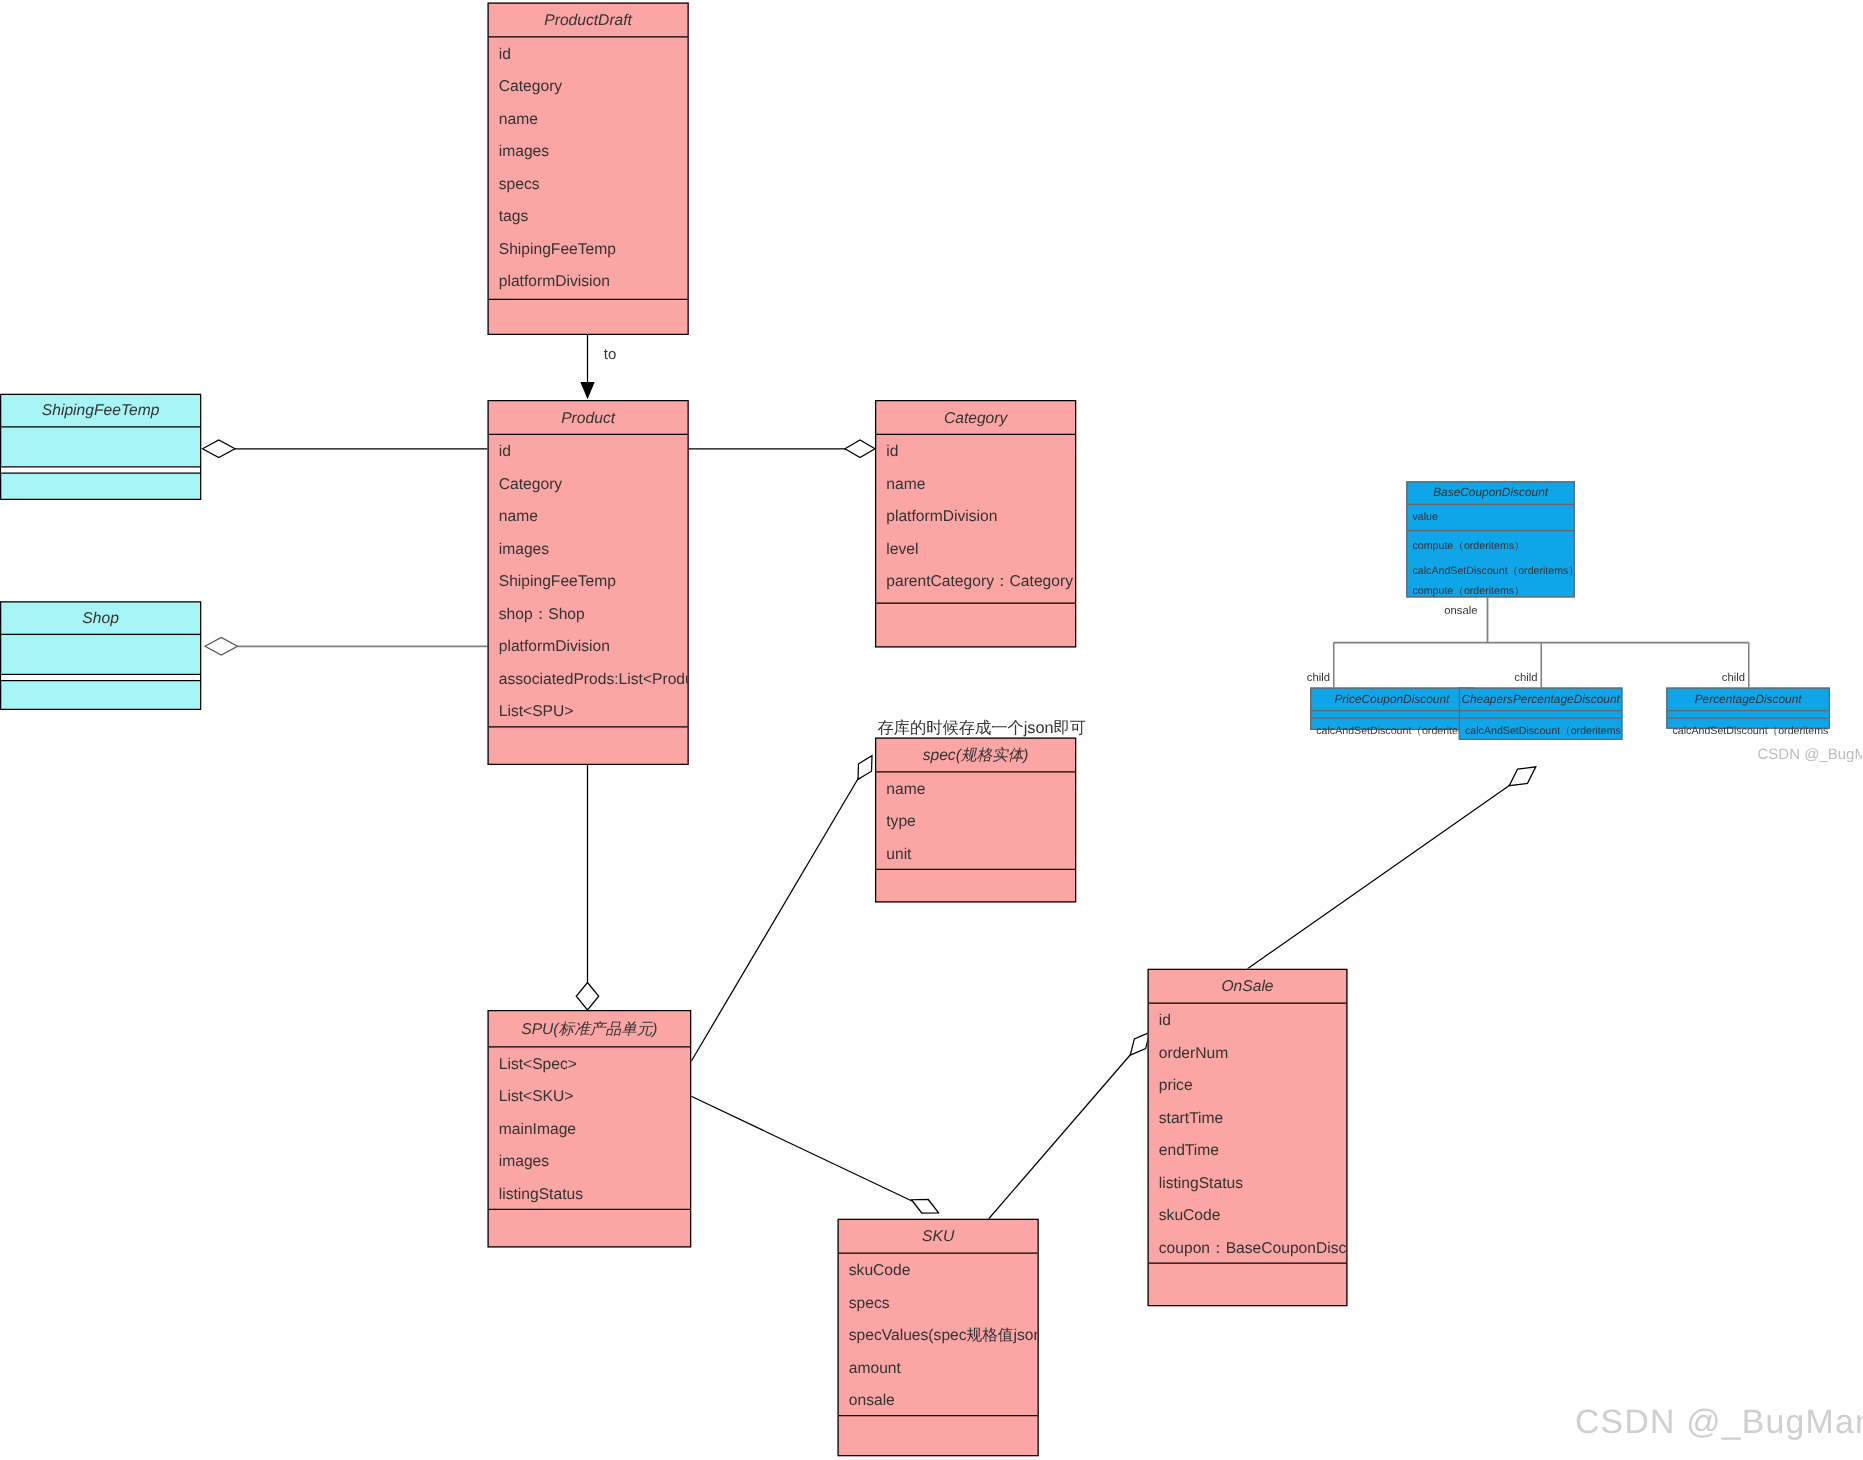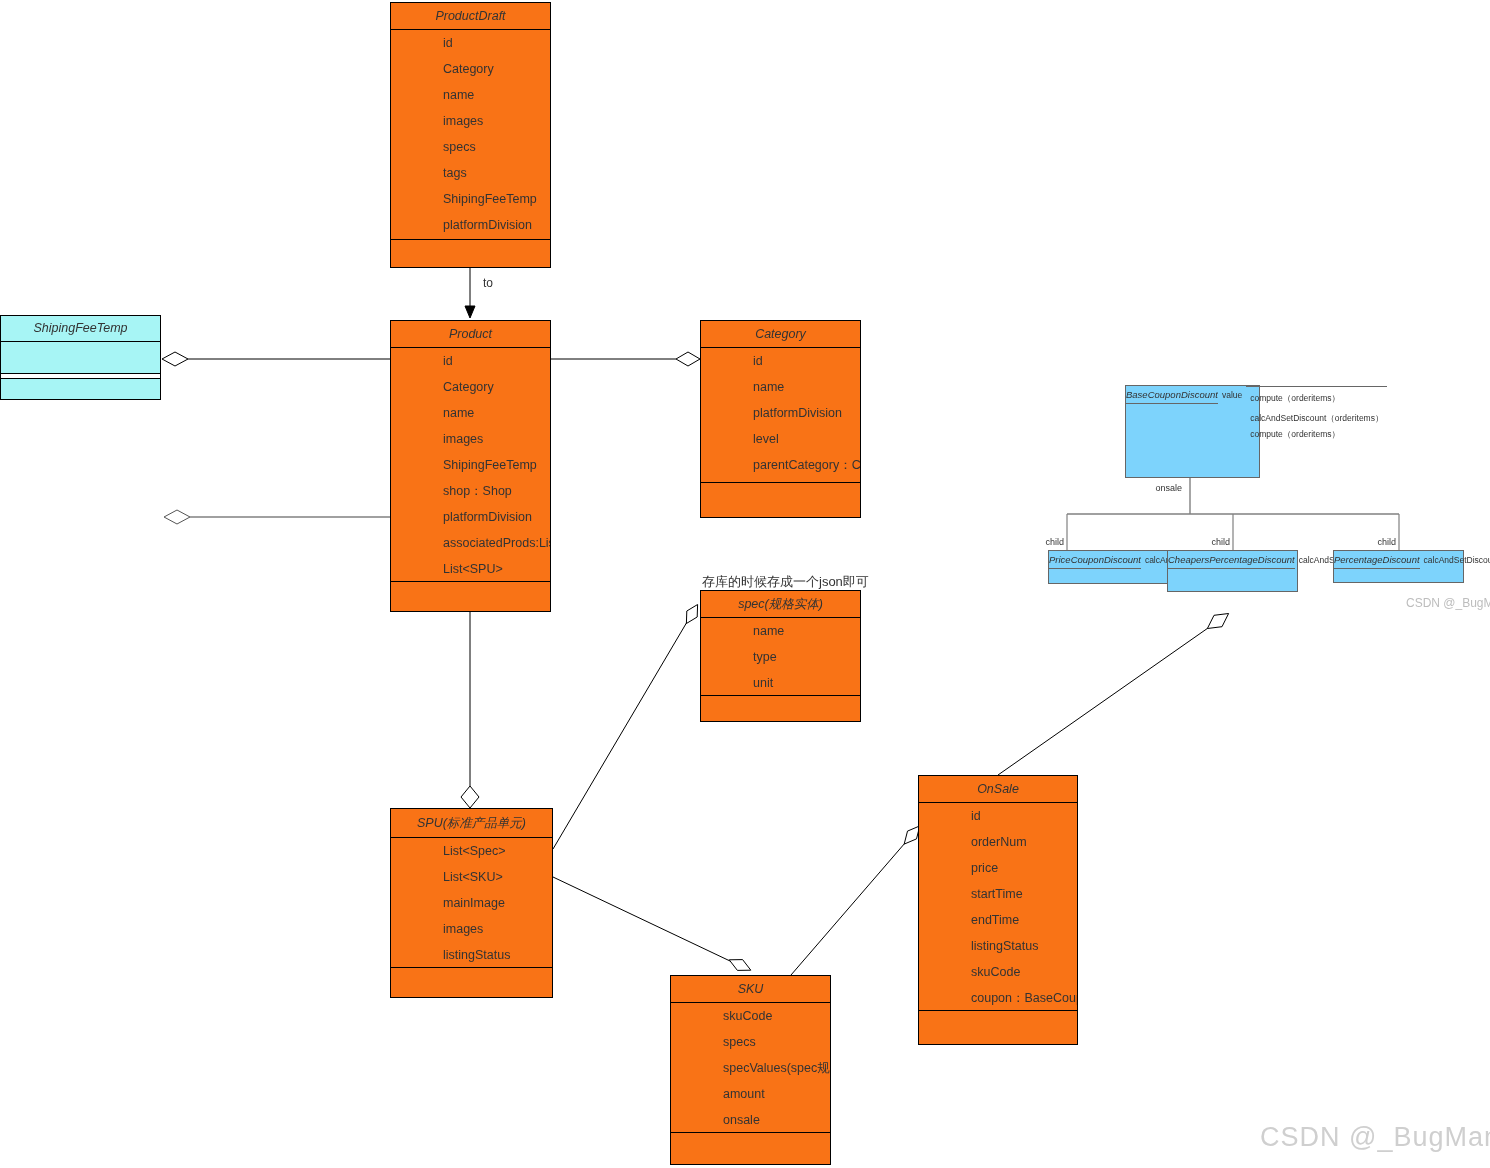--- a/index.html
+++ b/index.html
@@ -2,46 +2,46 @@
 <html><head>
 <meta charset="utf-8">
 <style>
   html,body{margin:0;padding:0;background:#ffffff;}
   #canvas{
     position:relative;width:1490px;height:1168px;background:#ffffff;overflow:hidden;
     font-family:"Liberation Sans","DejaVu Sans",sans-serif;color:#333;
   }
   
   .cls{
-    position:absolute;background:#f97316;border:1px solid #000;
+    position:absolute;background:#fca5a5;border:1px solid #000;
     box-sizing:border-box;display:flex;flex-direction:column;
   }
   .cls-title{
     font-style:italic;text-align:center;font-size:12.5px;line-height:26px;height:26px;
     border-bottom:1px solid #000;white-space:nowrap;overflow:hidden;flex:0 0 auto;
   }
-  .cls-attrs{flex:0 0 auto;overflow:hidden;margin-left:44px;}
+  .cls-attrs{flex:0 0 auto;overflow:hidden;}
   .row{
     font-size:12.5px;line-height:26px;height:26px;padding-left:8px;
     white-space:nowrap;overflow:hidden;
   }
   .cls-methods{flex:1 1 auto;border-top:1px solid #000;}
   
   .entity{
     position:absolute;border:1px solid #000;box-sizing:border-box;
     display:flex;flex-direction:column;background:#a7f5f5;
   }
   .entity .cls-title{border-bottom:1px solid #000;}
   .entity-sec1{flex:0 0 auto;height:31px;}
   .entity-band{flex:0 0 auto;height:4px;background:#fff;border-top:1px solid #000;border-bottom:1px solid #000;}
   .entity-sec2{flex:1 1 auto;}
   
   .mini{
-    position:absolute;background:#7dd3fc;border:1px solid #666;box-sizing:border-box;
-    display:flex;flex-direction:row;
+    position:absolute;background:#0ea5e9;border:1px solid #666;box-sizing:border-box;
+    display:flex;flex-direction:column;
   }
   .mini-title{
     font-style:italic;text-align:center;font-size:9.5px;line-height:17px;height:17px;
     border-bottom:1px solid #666;white-space:nowrap;overflow:hidden;flex:0 0 auto;
   }
   .mini-row{font-size:8.5px;line-height:13px;padding:3px 4px 0 4px;white-space:nowrap;overflow:hidden;}
   .mini-attrs{flex:0 0 auto;}
   .mini-strip{flex:0 0 auto;height:5px;border-bottom:1px solid #666;}
   .mini-methods{flex:1 1 auto;border-top:1px solid #666;}
   .mini-methods.no-top{border-top:none;}
@@ -139,20 +139,26 @@
     <div class="cls-methods"></div>
   </div>
 
   <div class="entity" style="left:0px;top:315px;width:161px;height:85px">
     <div class="cls-title" style="height:25px;line-height:25px">ShipingFeeTemp</div>
     <div class="entity-sec1"></div>
     <div class="entity-band"></div>
     <div class="entity-sec2"></div>
   </div>
 
+  <div class="entity" style="left:0px;top:481px;width:161px;height:87px">
+    <div class="cls-title" style="height:25px;line-height:25px">Shop</div>
+    <div class="entity-sec1"></div>
+    <div class="entity-band"></div>
+    <div class="entity-sec2"></div>
+  </div>
 
   <div class="cls" style="left:700px;top:590px;width:161px;height:132px">
     <div class="cls-title">spec(规格实体)</div>
     <div class="cls-attrs" style="height:77px">
       <div class="row">name</div>
       <div class="row">type</div>
       <div class="row">unit</div>
     </div>
     <div class="cls-methods"></div>
   </div>

